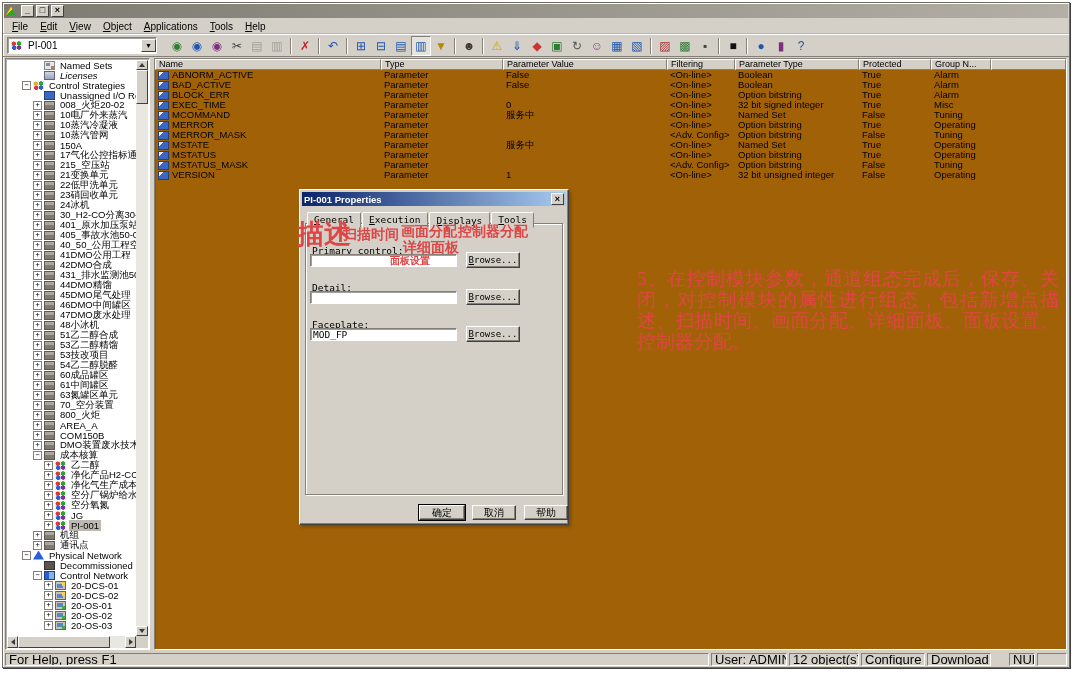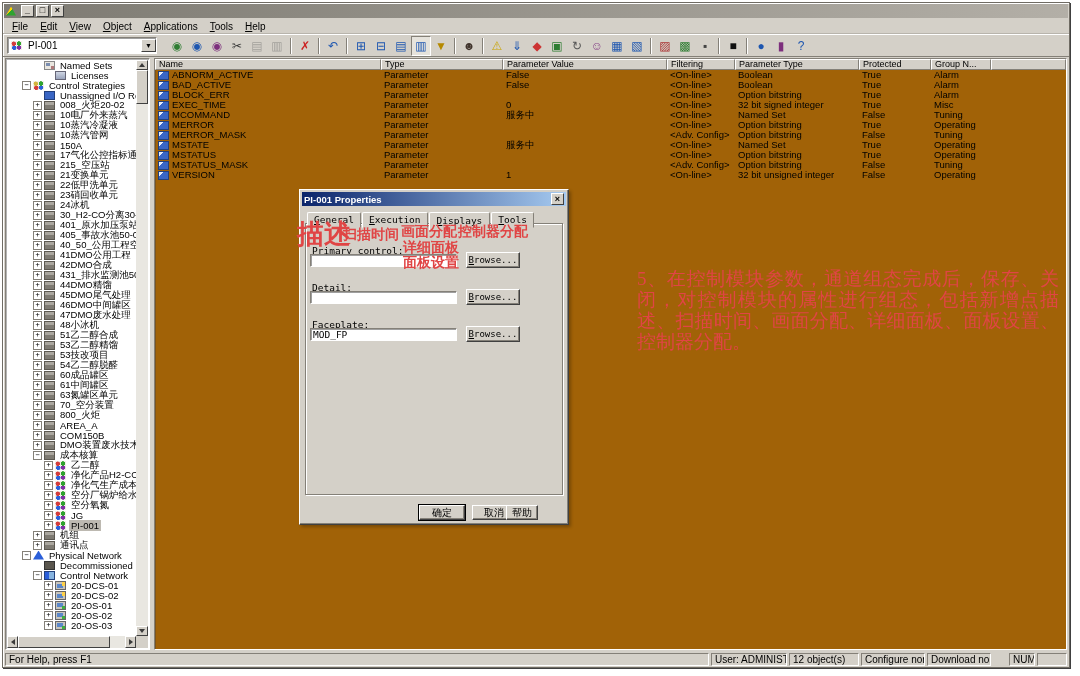--- a/index.html
+++ b/index.html
@@ -89,21 +89,21 @@
     border:1px solid;border-color:#848078 #fff #fff #848078;box-shadow:inset 1px 1px 0 rgba(64,64,64,.4)}
   .thead{display:flex;height:11px}
   .hcell{background:#d4d0c8;border:1px solid;border-color:#fff #848078 #848078 #fff;
     font-size:9px;line-height:9px;padding-left:3px;white-space:nowrap;overflow:hidden;flex:none}
   .hcell.fill{flex:1}
   .row{display:flex;height:10px;align-items:center}
   .cell{font-size:9.5px;line-height:10px;padding-left:3px;white-space:nowrap;overflow:hidden;flex:none;display:flex;align-items:center}
   
   .statusbar{height:16px;flex:none;display:flex;align-items:center;gap:2px;padding:1px 2px}
   .scell{background:#d4d0c8;border:1px solid;border-color:#848078 #fff #fff #848078;
-    font-size:10px;line-height:12px;padding:0 3px;white-space:nowrap;overflow:hidden;height:13px;flex:none}
+    font-size:13px;line-height:12px;padding:0 3px;white-space:nowrap;overflow:hidden;height:13px;flex:none}
   .scell.help{flex:1}
   .sgap{width:14px;flex:none}
   
   .dialog{position:absolute;left:299px;top:189px;width:270px;height:336px;background:#d4d0c8;
     border:1px solid;border-color:#fff #404040 #404040 #fff;box-shadow:inset -1px -1px 0 #848078,2px 2px 3px rgba(0,0,0,.25);z-index:10;
     font-family:"DejaVu Sans Mono",monospace}
   .dtitle{position:absolute;left:2px;top:2px;right:2px;height:14px;
     background:linear-gradient(90deg,#0a246a,#a6caf0);display:flex;align-items:center;padding:0 2px}
   .dtitle span.t{color:#fff;font-size:9.5px;font-weight:bold;font-family:"Liberation Sans",sans-serif;flex:1}
   .dclose{width:13px;height:12px;background:#d4d0c8;border:1px solid;border-color:#fff #404040 #404040 #fff;
@@ -128,21 +128,21 @@
     border:1px solid;border-color:#fff #404040 #404040 #fff;box-shadow:inset -1px -1px 0 #848078;
     font:10px/13px "Liberation Sans",sans-serif;text-align:center}
   .dbtn.default{outline:1px solid #000}
   
   .ann{position:absolute;color:#e04545;font-family:"Liberation Serif",serif;font-weight:600;z-index:20;white-space:nowrap}
   .ann-desc{left:297px;top:216px;font-size:27px}
   .ann-scan{left:343px;top:226px;font-size:14px}
   .ann-display{left:401px;top:223px;font-size:14px}
   .ann-controller{left:458px;top:223px;font-size:14px}
   .ann-detail{left:403px;top:239px;font-size:14px}
-  .ann-panel{left:403px;top:254px;font-size:14px}
+  .ann-panel{left:390px;top:254px;font-size:10px}
   .ann-note{position:absolute;left:637px;top:268px;width:422px;color:#e04545;z-index:20;
     font-family:"Liberation Serif",serif;font-size:19px;line-height:21px;font-weight:500;text-align:justify}
 </style>
 </head>
 <body>
 
 <div class="win">
   <div class="titlebar">
     <span class="tlogo"></span>
     <span class="tbtn">_</span>
@@ -267,21 +267,21 @@
 
 
   <div class="main">
     <div class="treepanel">
       <div class="tree">
           <div class="trow" style="padding-left: 26px;">
             <span class="exp hid"></span>
             <span class="ti ti-named-sets"></span>
             <span class="tlabel">Named Sets</span>
           </div>
-          <div class="trow" style="padding-left: 37px;">
+          <div class="trow" style="padding-left: 26px; font-style: italic;">
             <span class="exp hid"></span>
             <span class="ti ti-license"></span>
             <span class="tlabel">Licenses</span>
           </div>
           <div class="trow" style="padding-left: 15px;">
             <span class="exp">−</span>
             <span class="ti ti-strategies"></span>
             <span class="tlabel">Control Strategies</span>
           </div>
           <div class="trow" style="padding-left: 26px;">
@@ -753,21 +753,21 @@
   <input class="dinput" style="left: 10px; top: 64px;" value="">
   <span class="dbrowse" style="top:62px">Browse...</span>
   <span class="dlabel" style="left:12px;top:92px">Detail:</span>
   <input class="dinput" style="left: 10px; top: 101px;" value="">
   <span class="dbrowse" style="top:99px">Browse...</span>
   <span class="dlabel" style="left:12px;top:129px">Faceplate:</span>
   <input class="dinput" style="left: 10px; top: 138px;" value="MOD_FP">
   <span class="dbrowse" style="top:136px">Browse...</span>
   <span class="dbtn default" style="left:119px;width:46px">确定</span>
   <span class="dbtn" style="left:172px;width:44px">取消</span>
-  <span class="dbtn" style="left:206px;width:32px">帮助</span>
+  <span class="dbtn" style="left:224px;width:44px">帮助</span>
 </div>
 
 <div class="ann ann-desc">描述</div>
 <div class="ann ann-scan">扫描时间</div>
 <div class="ann ann-display">画面分配</div>
 <div class="ann ann-controller">控制器分配</div>
 <div class="ann ann-detail">详细面板</div>
 <div class="ann ann-panel">面板设置</div>
 <div class="ann-note">5、在控制模块参数，通道组态完成后，保存、关闭，对控制模块的属性进行组态，包括新增点描述、扫描时间、画面分配、详细面板、面板设置、控制器分配。</div>
 

